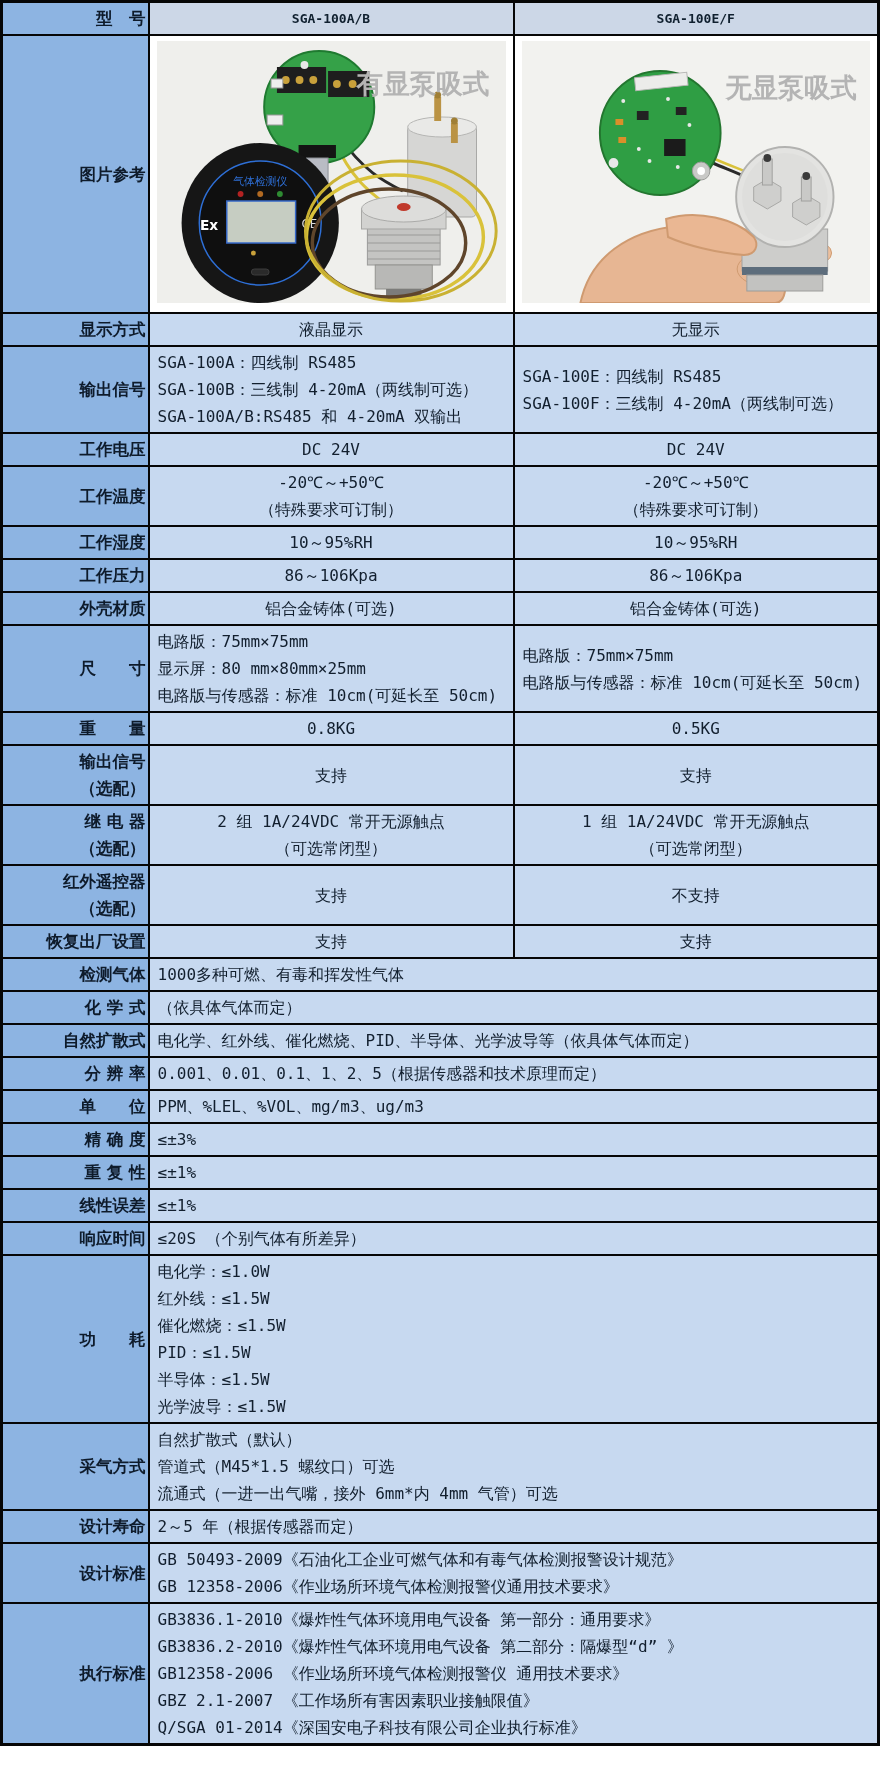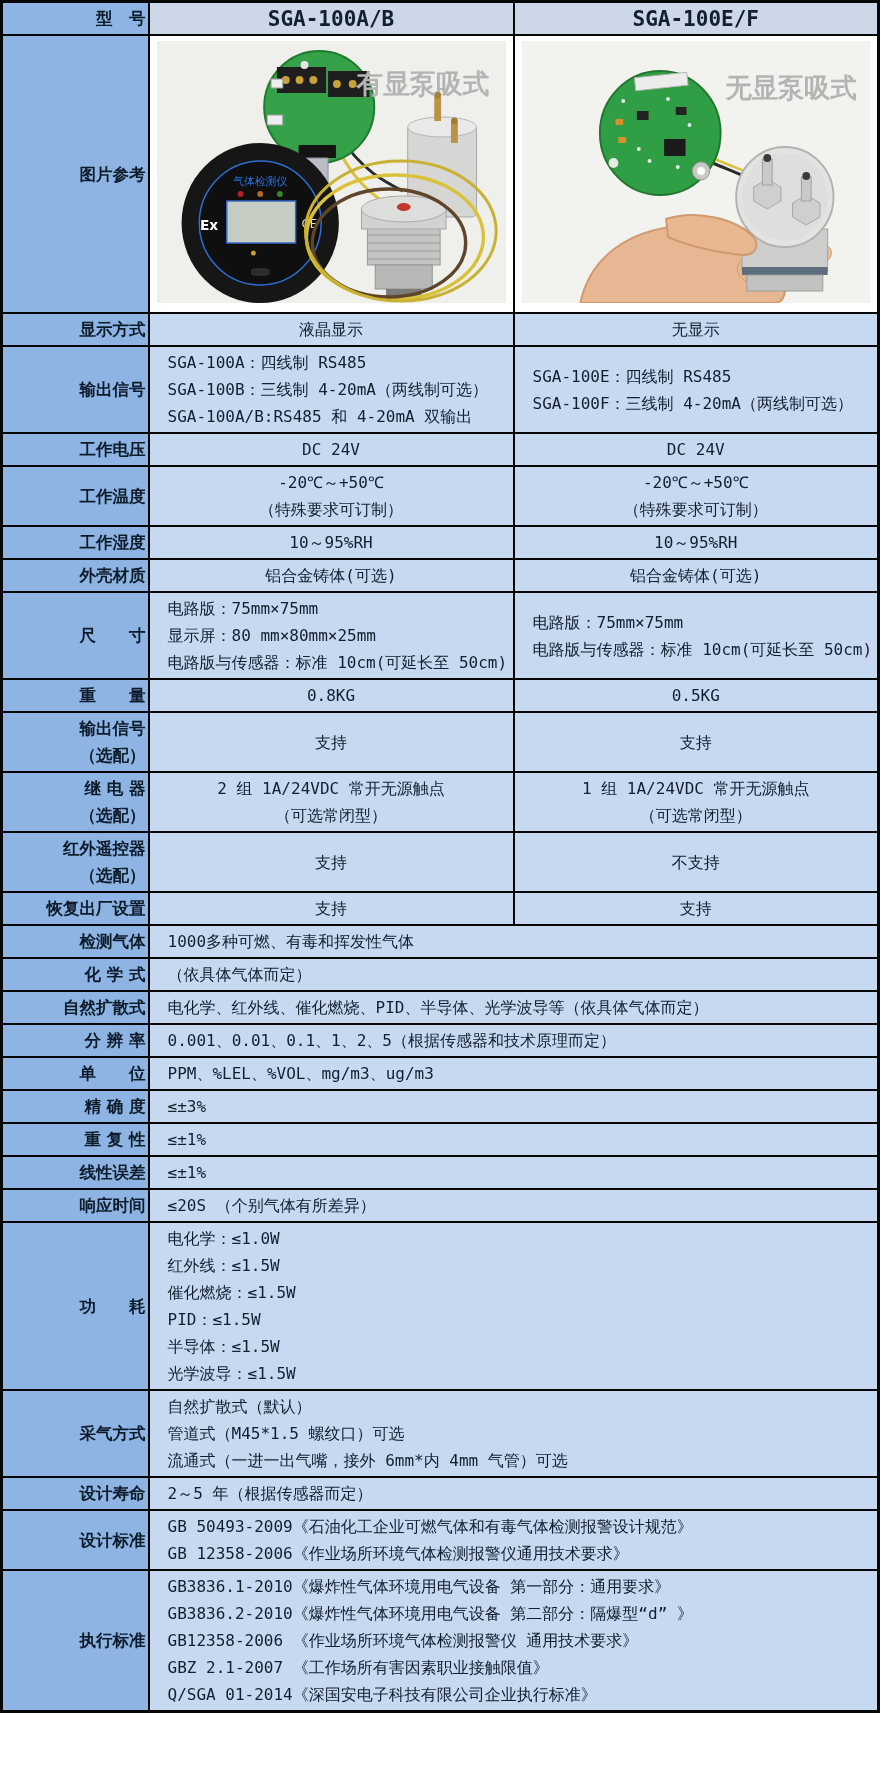--- a/index.html
+++ b/index.html
@@ -5,27 +5,27 @@
   html,body{margin:0;padding:0;background:#ffffff;}
   body{width:881px;height:1768px;overflow:hidden;
        font-family:"DejaVu Sans","Liberation Sans",sans-serif;color:#141f2e;}
   table.spec{border-collapse:collapse;table-layout:fixed;width:877px;margin:0;
              border:3px solid #060606;}
   td{border:2px solid #060606;vertical-align:middle;overflow:hidden;}
   
   .label-cell{background:#8db4e2;text-align:right;font-weight:bold;
               font-size:16.5px;line-height:27px;padding:2px 2px;color:#0e1b2b;}
   .model-cell{background:#ccd7e7;text-align:center;font-weight:bold;
-              font-size:21px;font-family:"DejaVu Sans Mono","Liberation Mono",monospace;
+              font-size:13px;font-family:"DejaVu Sans Mono","Liberation Mono",monospace;
               padding:3px 0;color:#10202f;}
   .head-label{background:#8db4e2;}
   
   .value-cell{background:#c7d9f0;font-size:16px;line-height:27px;
               font-family:"DejaVu Sans Mono","Liberation Mono",monospace;
-              color:#121f2e;padding:2px 18px;}
+              color:#121f2e;padding:2px 8px;}
   .value-cell.center{text-align:center;}
   .value-cell.left{text-align:left;}
   .vline{white-space:nowrap;}
   
   .photo-cell{background:#ffffff;padding:5px 7px;height:262px;}
   .photo-frame{width:100%;height:262px;}
   svg .wm{font-family:"DejaVu Sans","Liberation Sans",sans-serif;font-weight:bold;}
 </style>
 </head>
 <body>
@@ -218,20 +218,31 @@
         </td>
         <td class="value-cell center">
           <div class="vline">10～95%RH</div>
         </td>
         <td class="value-cell center">
           <div class="vline">10～95%RH</div>
         </td>
       </tr>
       <tr>
         <td class="label-cell">
+          <div class="vline">工作压力</div>
+        </td>
+        <td class="value-cell center">
+          <div class="vline">86～106Kpa</div>
+        </td>
+        <td class="value-cell center">
+          <div class="vline">86～106Kpa</div>
+        </td>
+      </tr>
+      <tr>
+        <td class="label-cell">
           <div class="vline">外壳材质</div>
         </td>
         <td class="value-cell center">
           <div class="vline">铝合金铸体(可选)</div>
         </td>
         <td class="value-cell center">
           <div class="vline">铝合金铸体(可选)</div>
         </td>
       </tr>
       <tr>

